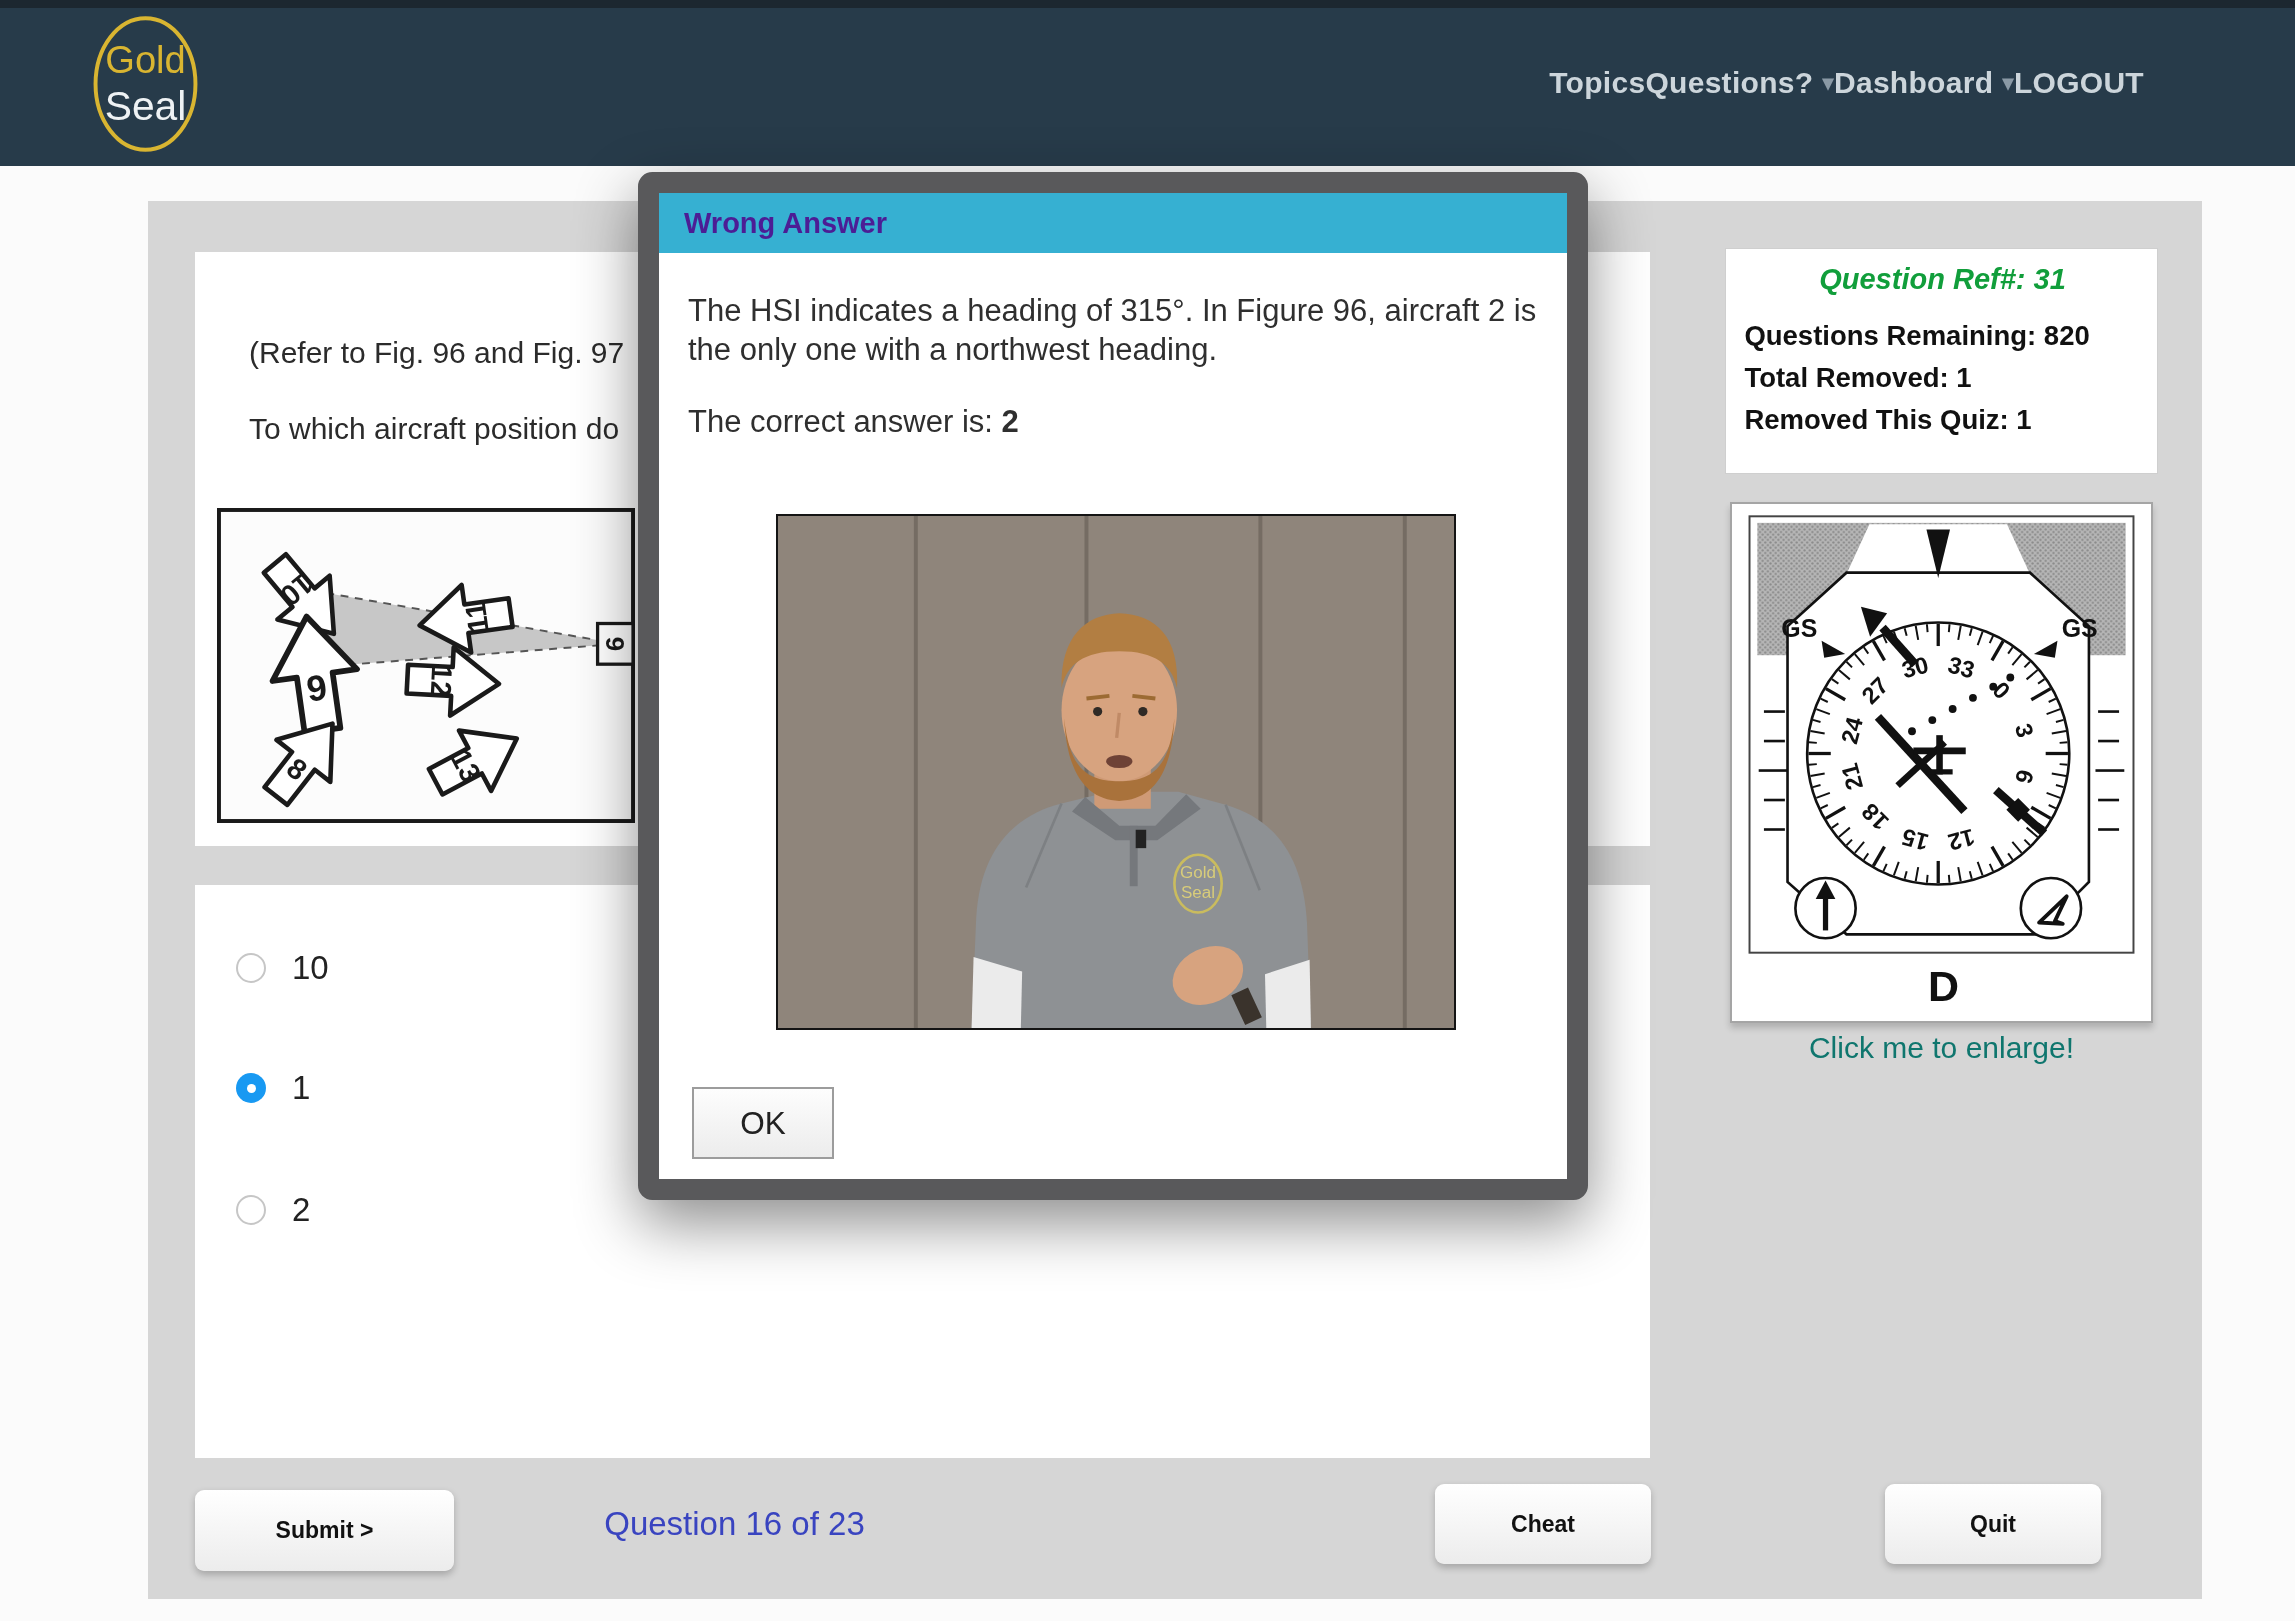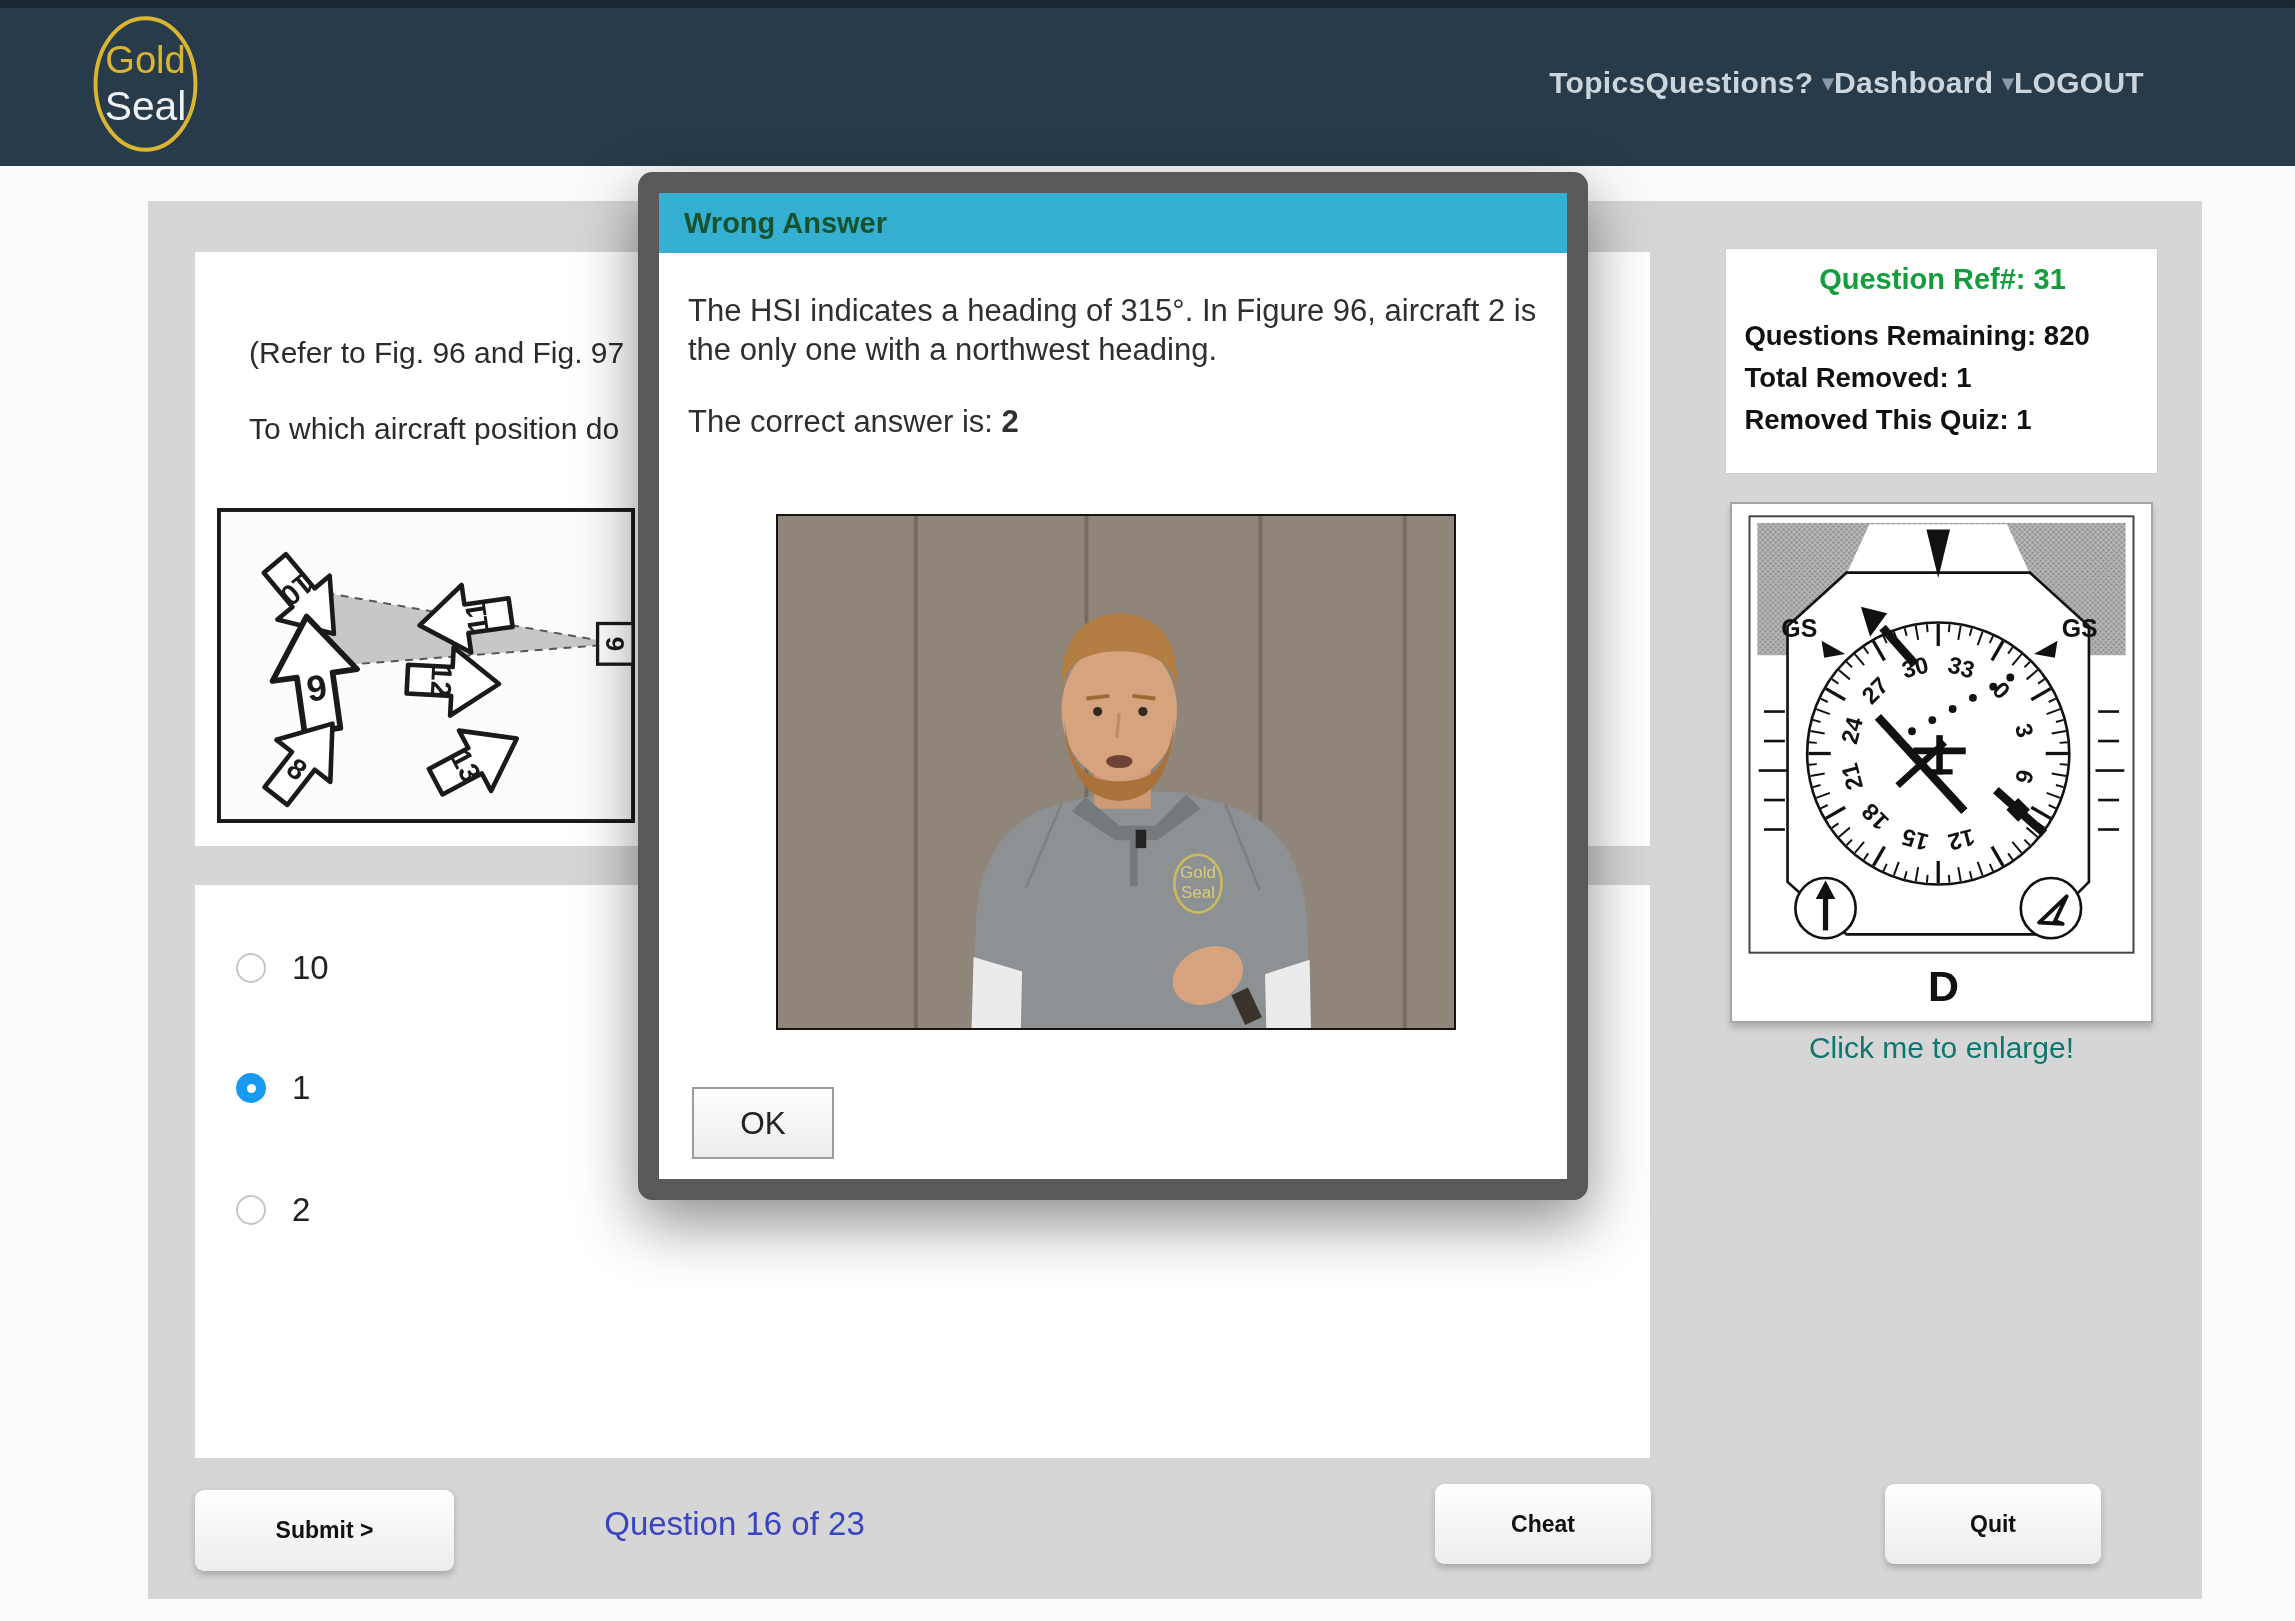--- a/index.html
+++ b/index.html
@@ -17,37 +17,37 @@
   .panel{background:#ffffff;}
   
   .qtext{color:#2b2b2b;font-size:30px;}
   .option-row{display:flex;align-items:center;gap:26px;}
   .radio{width:30px;height:30px;border-radius:50%;background:#fff;border:2.6px solid #c6c6c6;box-sizing:border-box;}
   .option-row.selected .radio{background:#1899f2;border:none;position:relative;}
   .option-row.selected .radio::after{content:"";position:absolute;left:10.5px;top:10.5px;width:9.2px;height:9.2px;border-radius:50%;background:#fff;}
   .option-label{font-size:33px;color:#222;}
   
   .stats{border:0.7px solid #cfcfcf;}
-  .stats-title{color:#119e3b;font-size:29px;font-weight:bold;text-align:center;}
+  .stats-title{color:#119e3b;font-size:29px;font-weight:bold;text-align:center;font-style:italic;}
   .stats-line{color:#111;font-size:27.5px;font-weight:bold;line-height:42px;}
   .figpanel{border:2px solid #a5a5a5;box-shadow:0 5.2px 6.6px rgba(0,0,0,.18);padding-left:11px;}
   .figletter{font-size:43px;font-weight:bold;color:#111;text-align:center;}
   .caption{color:#0f766e;font-size:30px;text-align:center;}
   
   .btn3d{background:linear-gradient(#ffffff,#ececec);border-radius:9.2px;
          box-shadow:0 3.9px 7.9px rgba(0,0,0,.22);display:flex;align-items:center;justify-content:center;
          font-weight:bold;font-size:23px;color:#111;cursor:pointer;}
   .progress{color:#3944c0;font-size:33px;}
   
   .modal{left:638px;top:172px;width:950px;height:1028px;box-sizing:border-box;
          border:21px solid #59595b;border-radius:14.4px;background:#fff;
          box-shadow:0 23px 62px rgba(0,0,0,.45);z-index:60;overflow:hidden;}
   .modal-header{left:0;top:0;width:908px;height:60px;background:#36b0d2;display:flex;align-items:center;
                 padding-left:25px;box-sizing:border-box;}
-  .modal-title{color:#14532d;font-size:29px;font-weight:bold;}
+  .modal-title{color:#4c1d95;font-size:29px;font-weight:bold;}
   .modal-text{left:29px;width:853px;color:#2f2f2f;font-size:31px;line-height:39px;}
   .video{left:117px;top:321px;width:676px;height:512px;border:2.6px solid #141414;box-sizing:content-box;}
   .okbtn{left:33px;top:894px;width:138px;height:68px;background:linear-gradient(#fdfdfd,#ececec);
          border:2px solid #9c9c9c;display:flex;align-items:center;justify-content:center;
          font-size:31.5px;color:#222;cursor:pointer;}
   
   text{font-family:"Liberation Sans", sans-serif;}
 </style>
 </head>
 <body>

